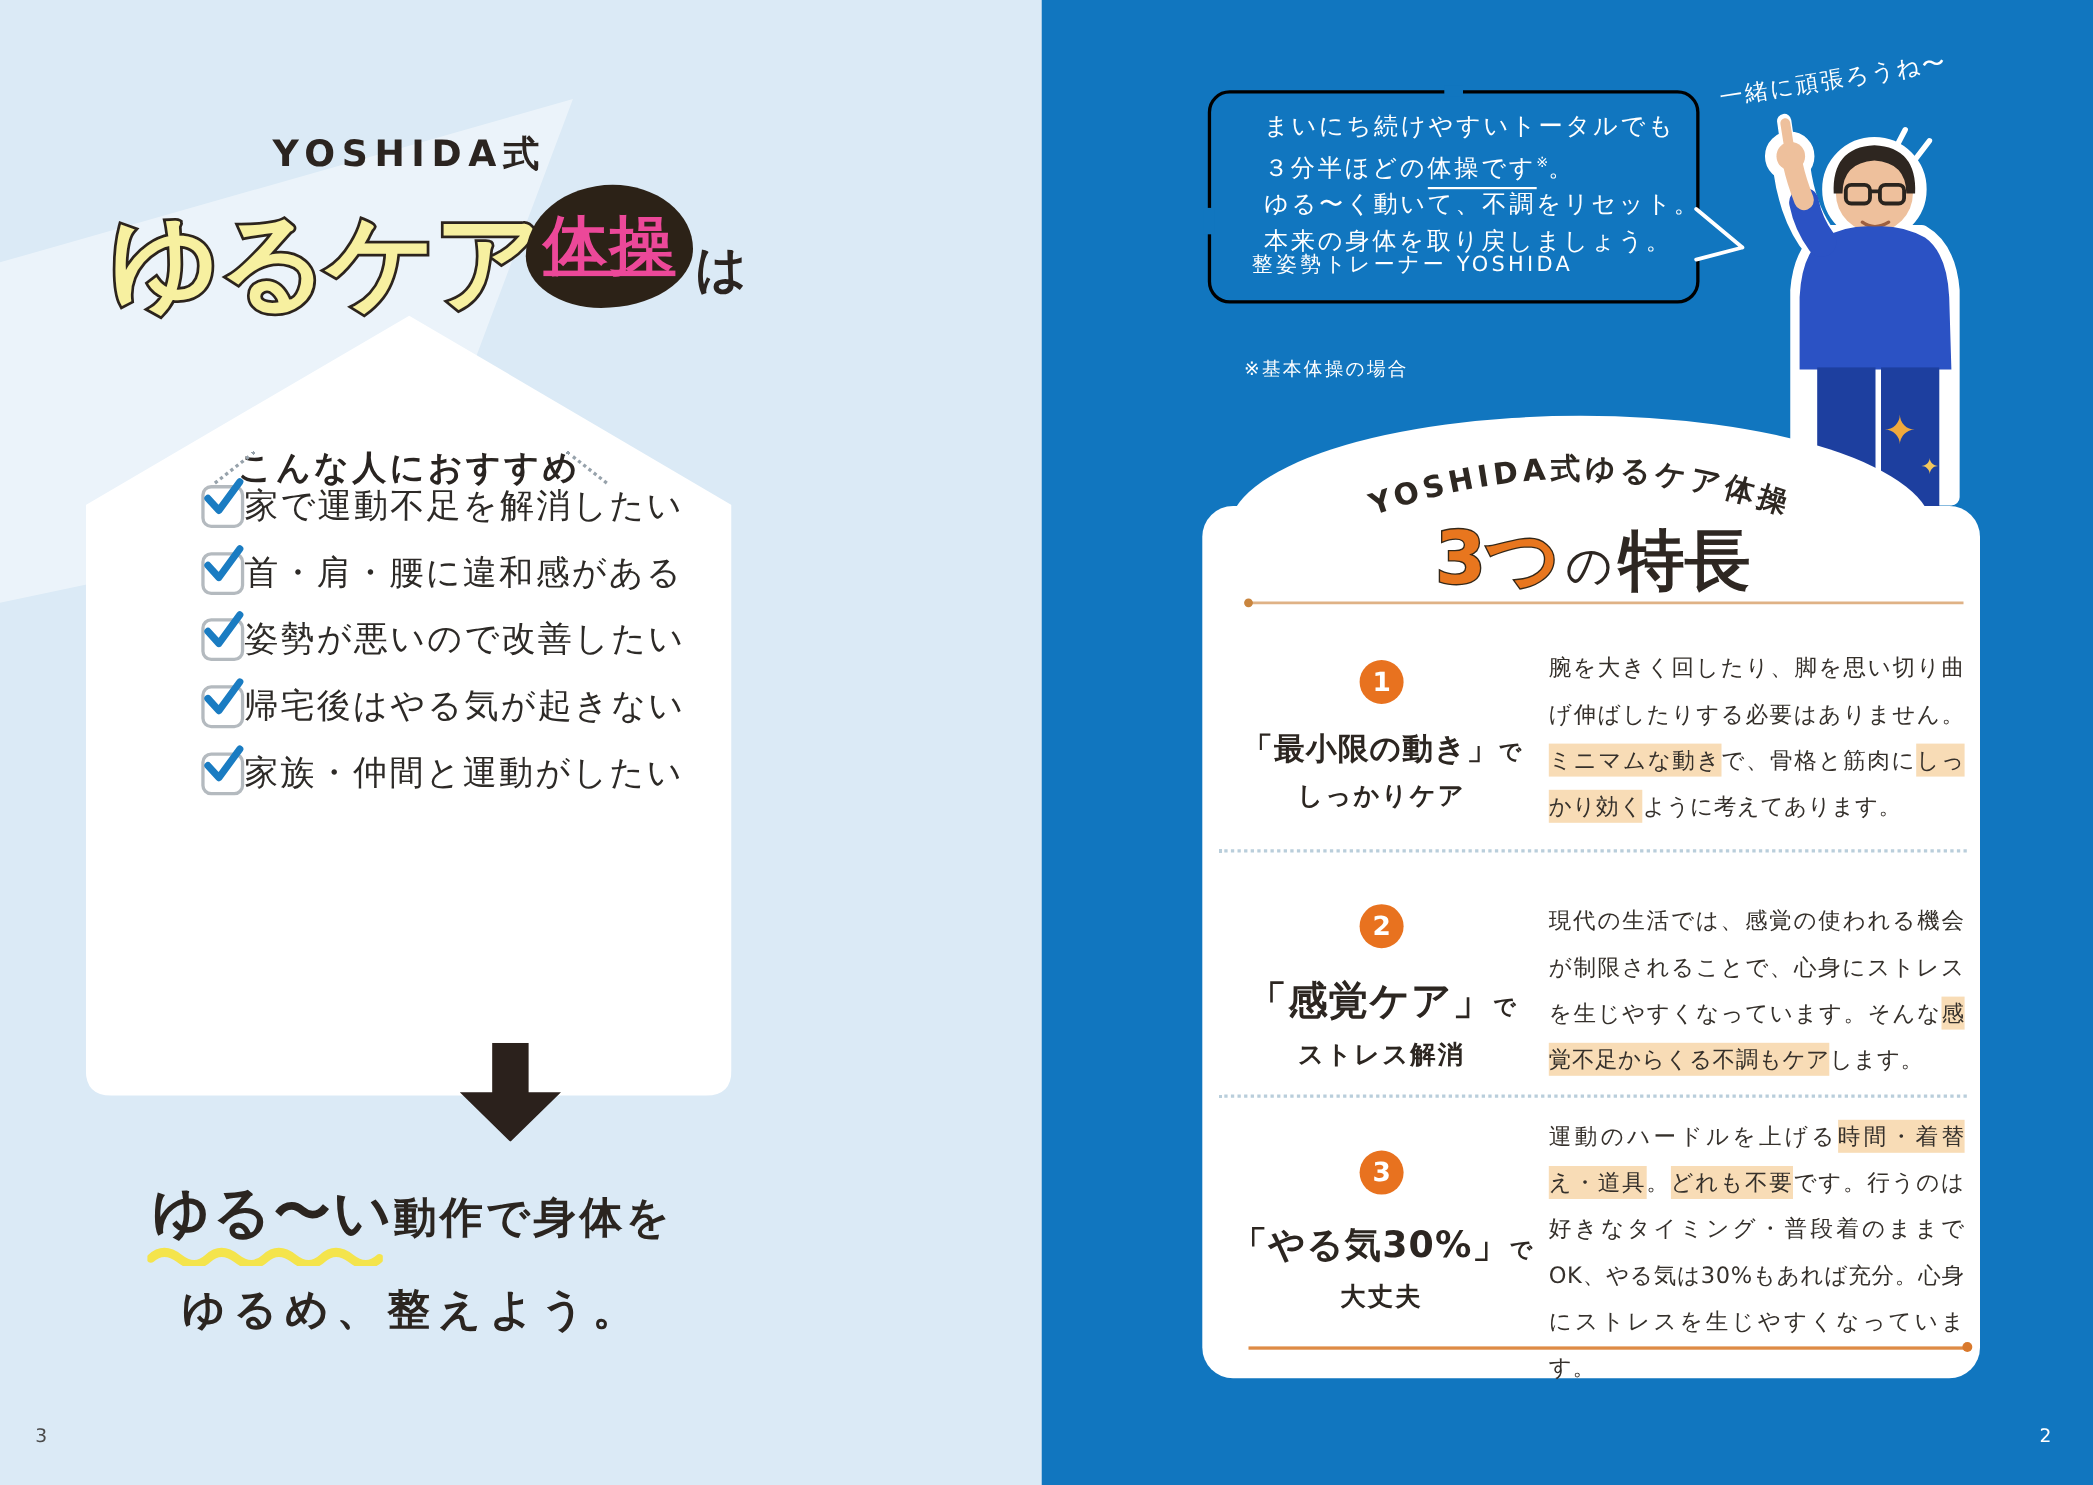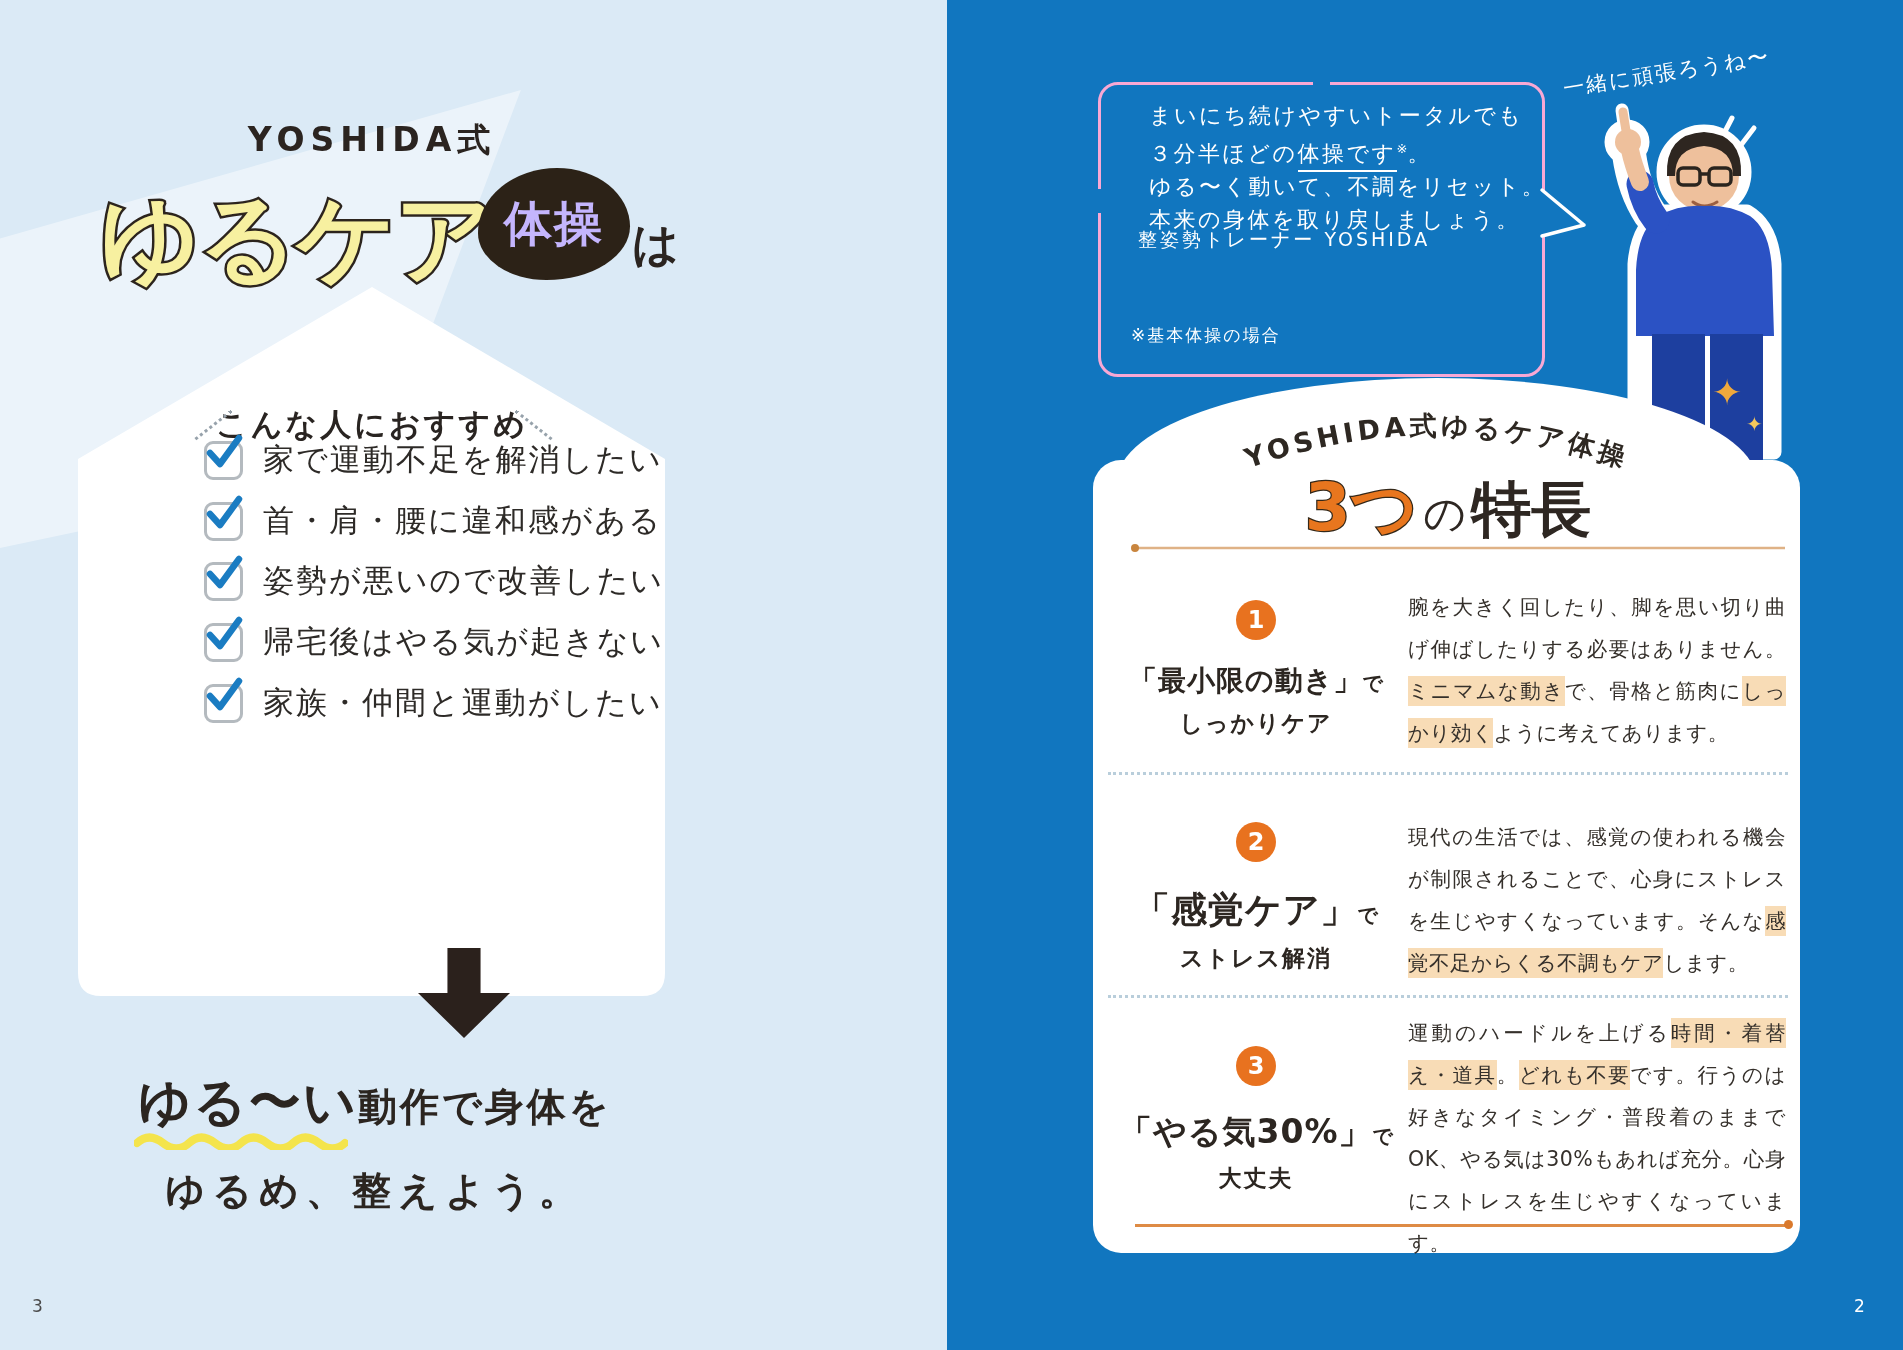--- a/index.html
+++ b/index.html
@@ -11,31 +11,31 @@
   .page-left{left:0;top:0;width:947px;height:1350px;background:#dbeaf6;}
   .bg-facet{left:0;top:0;width:947px;height:900px;
             clip-path:polygon(55% 10%,-5% 28%,-5% 62%,40% 52%);
             background:rgba(255,255,255,0.45);}
   .brand{left:172px;top:118px;width:400px;text-align:center;
          font-size:33px;font-weight:bold;letter-spacing:6px;color:#2b2420;}
   .title-main-svg{left:100px;top:168px;}
   .title-badge{left:478px;top:168px;width:152px;height:112px;background:#2c2217;
                border-radius:52% 48% 55% 45% / 58% 52% 48% 42%;
                display:flex;align-items:center;justify-content:center;}
-  .title-badge span{font-size:48px;font-weight:bold;color:#c4b5fd;letter-spacing:2px;}
+  .title-badge span{font-size:58px;font-weight:bold;color:#ec4899;letter-spacing:2px;text-decoration:underline;}
   .title-suffix{left:632px;top:214px;font-size:46px;font-weight:bold;color:#2b2420;}
 
   .house-svg{left:78px;top:283px;}
   .recommend-heading{left:172px;top:404px;width:400px;text-align:center;
                      font-size:31px;font-weight:bold;letter-spacing:3px;color:#292421;}
   .slash{width:0;height:46px;border-left:3px dotted #97a2ab;}
   .slash-l{left:212px;top:402px;transform:rotate(52deg);}
   .slash-r{left:532px;top:402px;transform:rotate(-52deg);}
 
-  .check-row{left:204px;width:440px;height:46px;display:flex;align-items:center;gap:20px;}
+  .check-row{left:183px;width:440px;height:46px;display:flex;align-items:center;}
   .checkbox{position:relative;width:33px;height:33px;border:3px solid #b4babf;
             border-radius:9px;flex:0 0 auto;background:#fff;}
   .checkbox svg{position:absolute;left:-2px;top:-10px;}
   .check-label{font-size:31px;letter-spacing:2px;color:#2d2a27;white-space:nowrap;}
 
   .down-arrow{left:418px;top:948px;width:92px;height:90px;background:#2b211c;
               clip-path:polygon(32% 0,68% 0,68% 50%,100% 50%,50% 100%,0 50%,32% 50%);}
 
   .closing{left:60px;top:1068px;width:630px;text-align:center;color:#2b2520;}
   .closing .l1 .em{position:relative;font-size:52px;font-weight:bold;letter-spacing:2px;}
@@ -43,21 +43,21 @@
   .closing .l1 .em svg{position:absolute;left:-4px;bottom:-18px;}
   .closing .l2{margin-top:26px;font-size:39px;font-weight:bold;letter-spacing:7px;}
 
   .pageno{font-size:17px;}
   .pageno-left{left:32px;top:1296px;color:#4a4a4a;}
   .pageno-right{left:1854px;top:1296px;color:#ffffff;}
 
   
   .page-right{left:947px;top:0;width:956px;height:1350px;background:#1176bf;}
 
-  .bubble{left:1098px;top:82px;width:447px;height:295px;border:3px solid #f9a8d4;
+  .bubble{left:1098px;top:82px;width:447px;height:194px;border:3px solid #000000;
           border-radius:20px;box-sizing:border-box;z-index:2;}
   .bubble-text{position:absolute;left:48px;top:14px;width:380px;color:#ffffff;
                font-size:22px;line-height:33px;letter-spacing:2.5px;white-space:nowrap;}
   .bubble-text .uline{border-bottom:2.5px solid #ffffff;padding-bottom:4px;}
   .bubble-text sup{font-size:13px;letter-spacing:0;}
   .bubble-sign{position:absolute;right:24px;top:142px;width:380px;text-align:left;
                color:#ffffff;font-size:19px;letter-spacing:3px;}
   .gap-patch{background:#1176bf;z-index:3;}
   .tail-svg{left:1536px;top:180px;z-index:3;}
   .footnote{left:1131px;top:324px;color:#ffffff;font-size:17px;letter-spacing:2px;z-index:2;}

